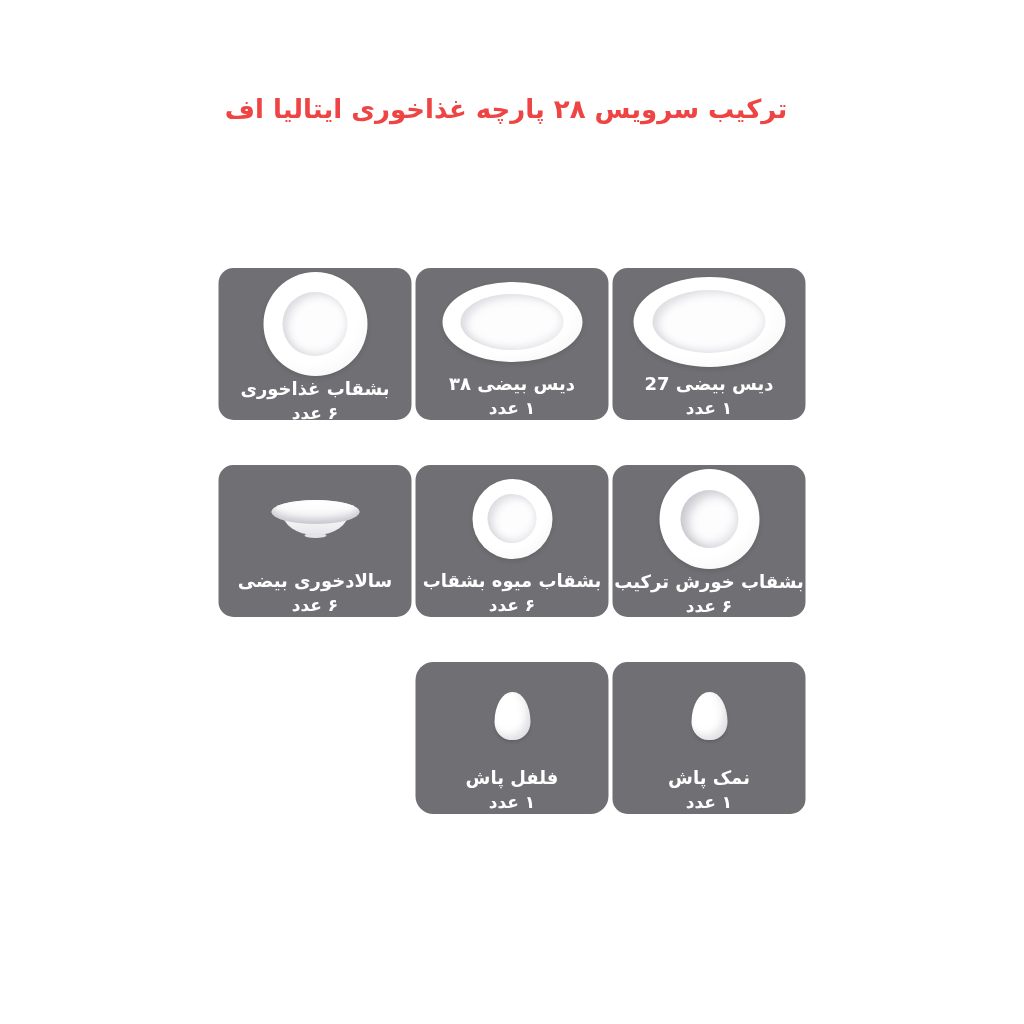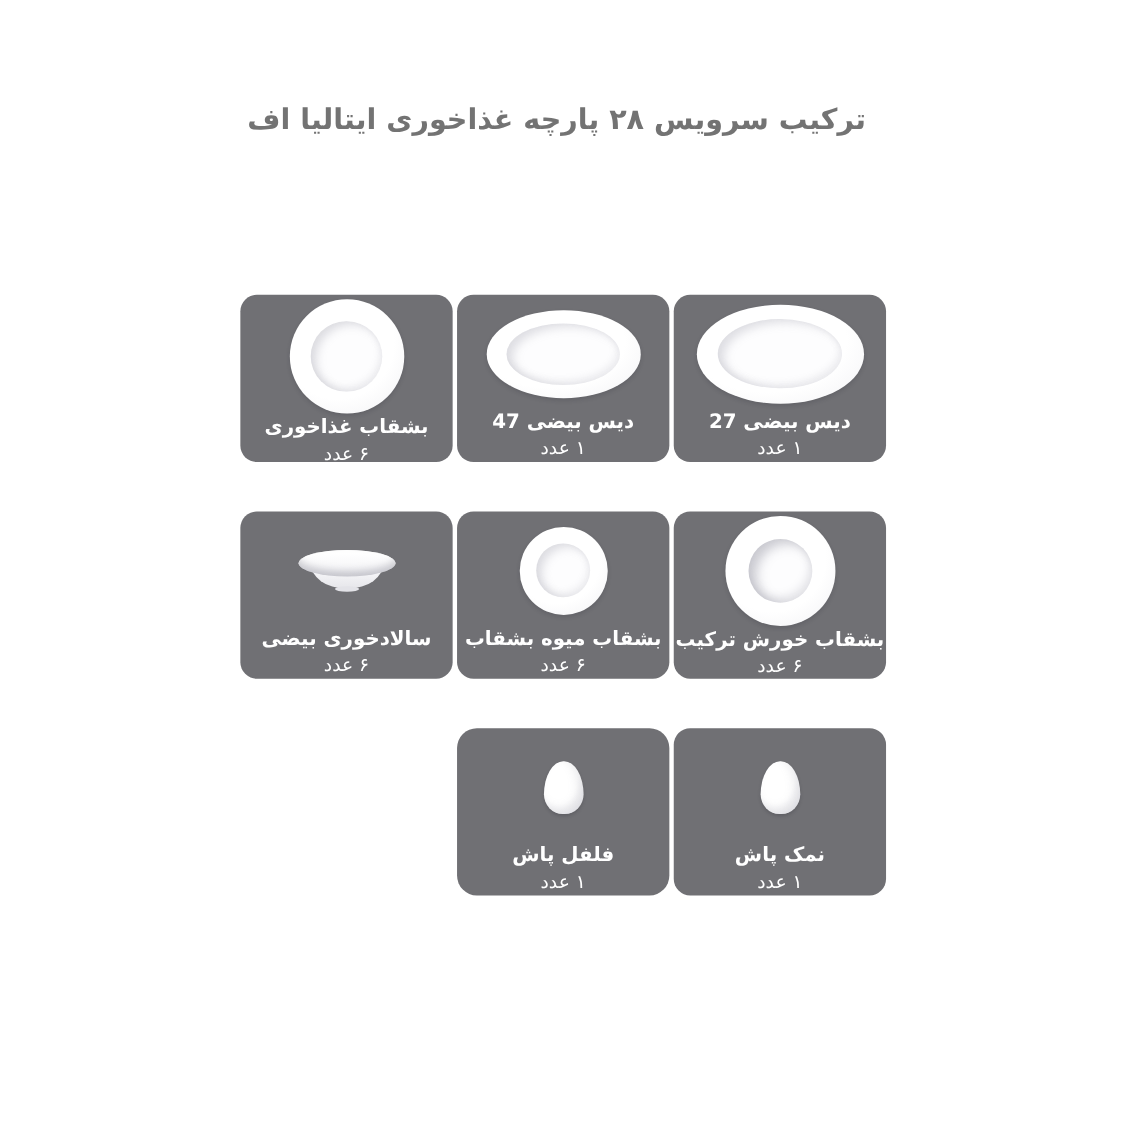--- a/index.html
+++ b/index.html
@@ -17,21 +17,21 @@
     margin: 0 auto;
   }
   .page-title {
     position: absolute;
     top: 94px;
     left: 0;
     right: 12px;
     text-align: center;
     font-size: 26px;
     font-weight: bold;
-    color: #737373;
+    color: #ef4444;
     letter-spacing: 0;
   }
   .grid {
     position: absolute;
     top: 268px;
     left: 50%;
     transform: translateX(-50%);
     display: grid;
     grid-template-columns: repeat(3, 193px);
     grid-auto-rows: 193px;
@@ -60,21 +60,21 @@
   }
   .tile-name {
     color: #ffffff;
     font-weight: bold;
     font-size: 18px;
     line-height: 25px;
     white-space: nowrap;
   }
   .tile-count {
     color: #ffffff;
-    font-weight: normal;
+    font-weight: bold;
     font-size: 17px;
     line-height: 24px;
     white-space: nowrap;
   }
 
   
   .plate {
     position: relative;
     border-radius: 50%;
     background: radial-gradient(circle at 42% 38%, #ffffff 58%, #f5f5f7 86%, #e9e9ed 100%);
@@ -164,21 +164,21 @@
         <div class="plate plate-dinner"></div>
       </div>
       <div class="tile-name">بشقاب غذاخوری</div>
       <div class="tile-count">۶ عدد</div>
     </div>
 
     <div class="tile">
       <div class="dish-wrap">
         <div class="oval oval-38"></div>
       </div>
-      <div class="tile-name">دیس بیضی 47</div>
+      <div class="tile-name">دیس بیضی ۳۸</div>
       <div class="tile-count">۱ عدد</div>
     </div>
 
     <div class="tile">
       <div class="dish-wrap">
         <div class="oval oval-42"></div>
       </div>
       <div class="tile-name">دیس بیضی 27</div>
       <div class="tile-count">۱ عدد</div>
     </div>

